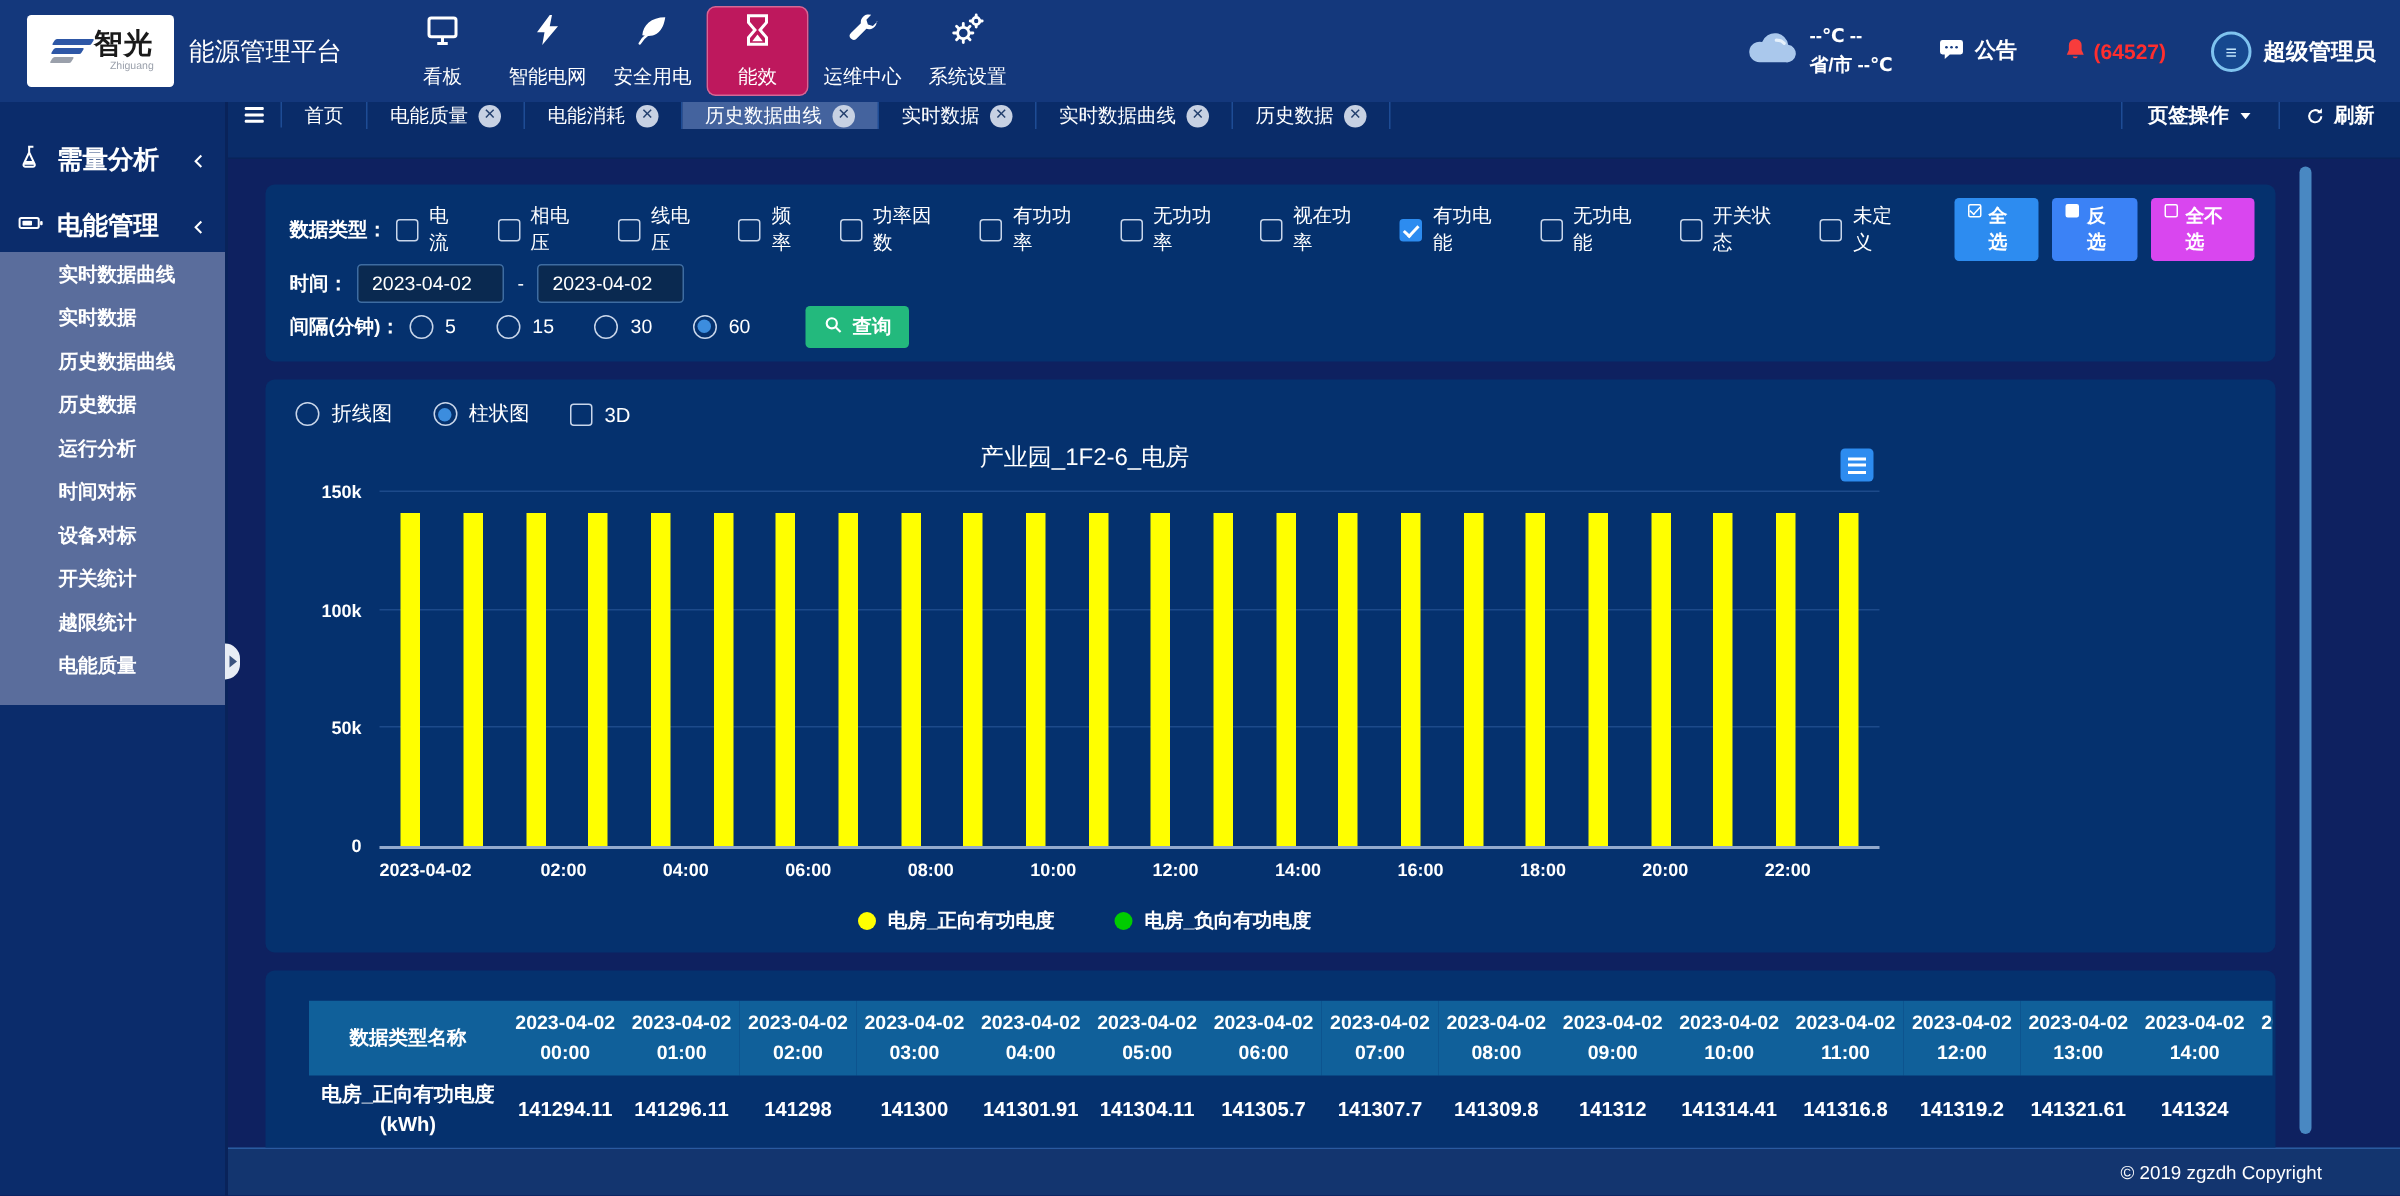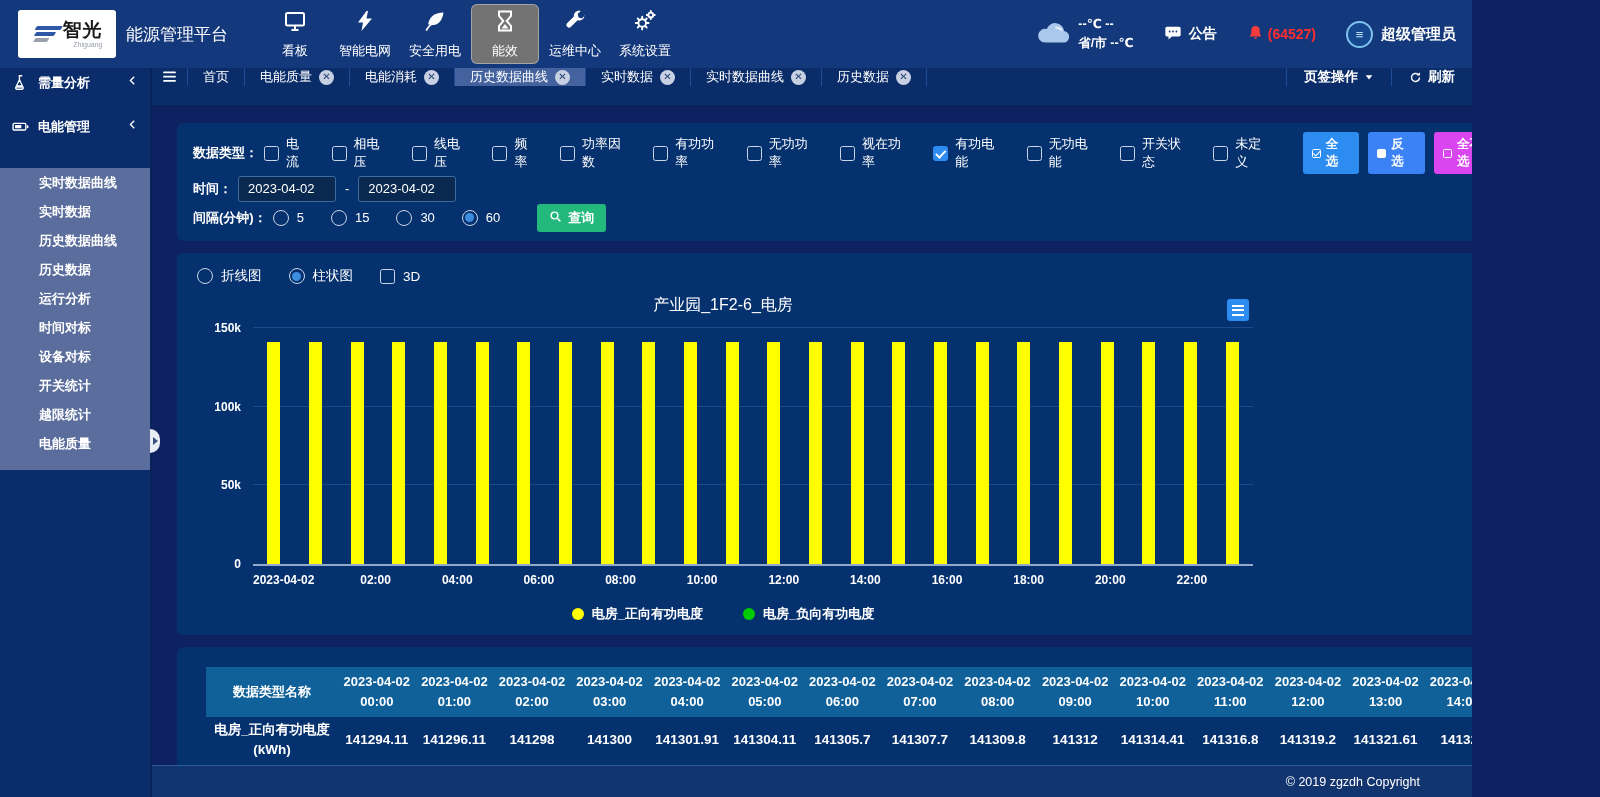--- a/index.html
+++ b/index.html
@@ -2,54 +2,54 @@
 <html><head>
 <meta charset="utf-8">
 <style>
   * { box-sizing: border-box; }
   html,body { margin:0; padding:0; }
   body {
     width:1600px; height:797px; overflow:hidden;
     font-family:"Liberation Sans","DejaVu Sans",sans-serif;
     background:#0E2160; color:#fff;
   }
-  .app { display:flex; flex-direction:column; width:1472px; height:797px; }
+  .app { display:flex; flex-direction:column; width:1600px; height:797px; }
 
   
   .topbar { height:68px; background:#14387C; display:flex; align-items:center; padding:0 16px 0 18px; flex-shrink:0; }
   .logo-box { width:98px; height:48px; background:#fff; border-radius:3px; display:flex; align-items:center; justify-content:center; gap:5px; flex-shrink:0; }
   .stripes { display:flex; flex-direction:column; gap:2px; transform:skewX(-32deg); }
   .stripes i { display:block; height:4px; border-radius:1px; background:#2E57A6; }
   .stripes i:nth-child(1){ width:26px; }
   .stripes i:nth-child(2){ width:20px; margin-left:3px; }
   .stripes i:nth-child(3){ width:14px; margin-left:6px; background:#9aa0ab; }
   .logo-txt { line-height:1; }
   .logo-cn { font-size:19px; font-weight:bold; color:#1a1a1a; letter-spacing:1px; }
   .logo-en { font-size:7px; color:#9aa0ab; text-align:right; margin-top:2px; }
   .app-title { font-size:17px; margin-left:10px; white-space:nowrap; }
   .main-nav { display:flex; margin-left:32px; }
   .nav-item { width:68px; height:60px; margin:0 1px; border-radius:6px; display:flex; flex-direction:column; align-items:center; justify-content:center; gap:5px; cursor:pointer; }
-  .nav-item.active { background:#737373; box-shadow:inset 0 0 0 1px rgba(255,255,255,.35); }
+  .nav-item.active { background:#be185d; box-shadow:inset 0 0 0 1px rgba(255,255,255,.35); }
   .nav-item svg { width:24px; height:24px; }
   .nav-label { font-size:13px; }
   .header-right { margin-left:auto; display:flex; align-items:center; gap:30px; }
   .weather { display:flex; align-items:center; gap:7px; }
   .weather svg { width:36px; height:25px; }
   .weather-text { font-size:12.5px; font-weight:bold; line-height:1.55; }
   .announce { display:flex; align-items:center; gap:7px; font-size:14px; font-weight:bold; cursor:pointer; }
   .announce svg { width:18px; height:18px; }
   .bell-wrap { display:flex; align-items:center; gap:4px; font-size:14px; font-weight:bold; color:#FF2E2E; cursor:pointer; }
   .bell-wrap svg { width:17px; height:18px; }
   .user { display:flex; align-items:center; gap:8px; font-size:15px; font-weight:bold; cursor:pointer; }
   .avatar { width:27px; height:27px; border-radius:50%; background:#16488f; border:2px solid #7FC3EF; display:flex; align-items:center; justify-content:center; color:#BFE3FA; font-size:13px; }
 
   
   .main-row { flex:1; display:flex; min-height:0; }
   .sidebar { width:150px; background:#0B2C6B; flex-shrink:0; padding-top:6px; }
-  .side-group { height:44px; display:flex; align-items:flex-start; gap:9px; padding:0 12px; font-size:13px; font-weight:bold; cursor:pointer; }
+  .side-group { height:44px; display:flex; align-items:flex-end; gap:9px; padding:0 12px; font-size:17px; font-weight:bold; cursor:pointer; }
   .side-chev { margin-left:auto; }
   .side-chev svg { width:11px; height:11px; }
   .side-expanded { background:#5A6D9C; margin-top:6px; padding-bottom:12px; }
   .side-sub { height:29px; line-height:29px; padding-left:39px; font-size:13px; font-weight:bold; cursor:pointer; white-space:nowrap; }
 
   .content-col { flex:1; display:flex; flex-direction:column; min-width:0; position:relative; background:#0E2160; border-left:2px solid #09235A; }
   .collapse-handle { position:absolute; left:-2px; top:361px; width:10px; height:24px; background:#E8EDF5; border-radius:0 10px 10px 0; z-index:9; display:flex; align-items:center; justify-content:center; cursor:pointer; }
   .collapse-handle::after { content:""; border-left:5px solid #3A527E; border-top:4px solid transparent; border-bottom:4px solid transparent; }
 
   
@@ -70,21 +70,21 @@
   .vscroll { position:absolute; left:1381px; top:5px; width:8px; height:645px; border-radius:4px; background:#4988C2; cursor:pointer; }
 
   
   .filter-panel { padding:9px 14px 9px 16px; margin-bottom:12px; }
   .frow { display:flex; align-items:center; min-height:29px; font-size:13px; }
   .flabel { font-weight:bold; margin-right:6px; white-space:nowrap; }
   .chk-item { display:flex; align-items:center; gap:7px; margin-right:20px; cursor:pointer; }
   .chk { width:15px; height:15px; border:1.5px solid #C9D6EA; border-radius:2.5px; background:transparent; position:relative; flex-shrink:0; }
   .chk.checked { background:#2D8CF0; border-color:#2D8CF0; }
   .chk.checked::after { content:""; position:absolute; left:4px; top:1px; width:3.5px; height:7.5px; border:solid #fff; border-width:0 2px 2px 0; transform:rotate(43deg); }
-  .fbtn { display:flex; align-items:center; gap:5px; font-size:12.5px; font-weight:bold; padding:4px 9px; border-radius:3px; margin-left:9px; cursor:pointer; }
+  .fbtn { display:flex; align-items:flex-start; gap:5px; font-size:12.5px; font-weight:bold; padding:4px 9px; border-radius:3px; margin-left:9px; cursor:pointer; }
   .fbtn .sq { width:9px; height:9px; border:1.5px solid #fff; border-radius:1.5px; position:relative; }
   .fbtn.all { background:#2D8CF0; }
   .fbtn.all .sq::after { content:""; position:absolute; left:2px; top:-1px; width:2.5px; height:5.5px; border:solid #fff; border-width:0 1.5px 1.5px 0; transform:rotate(43deg); }
   .fbtn.invert { background:#3b82f6; }
   .fbtn.invert .sq { background:#fff; }
   .fbtn.none { background:#d946ef; }
   .date-input { width:98px; height:26px; background:#0A2950; border:1px solid #3E6CA1; border-radius:3px; color:#fff; font-size:13px; padding:0 9px; font-family:inherit; }
   .dash { margin:0 9px; }
   .radio-item { display:flex; align-items:center; gap:8px; margin-right:27px; cursor:pointer; }
   .radio { width:16px; height:16px; border:1.5px solid #C9D6EA; border-radius:50%; position:relative; flex-shrink:0; }

